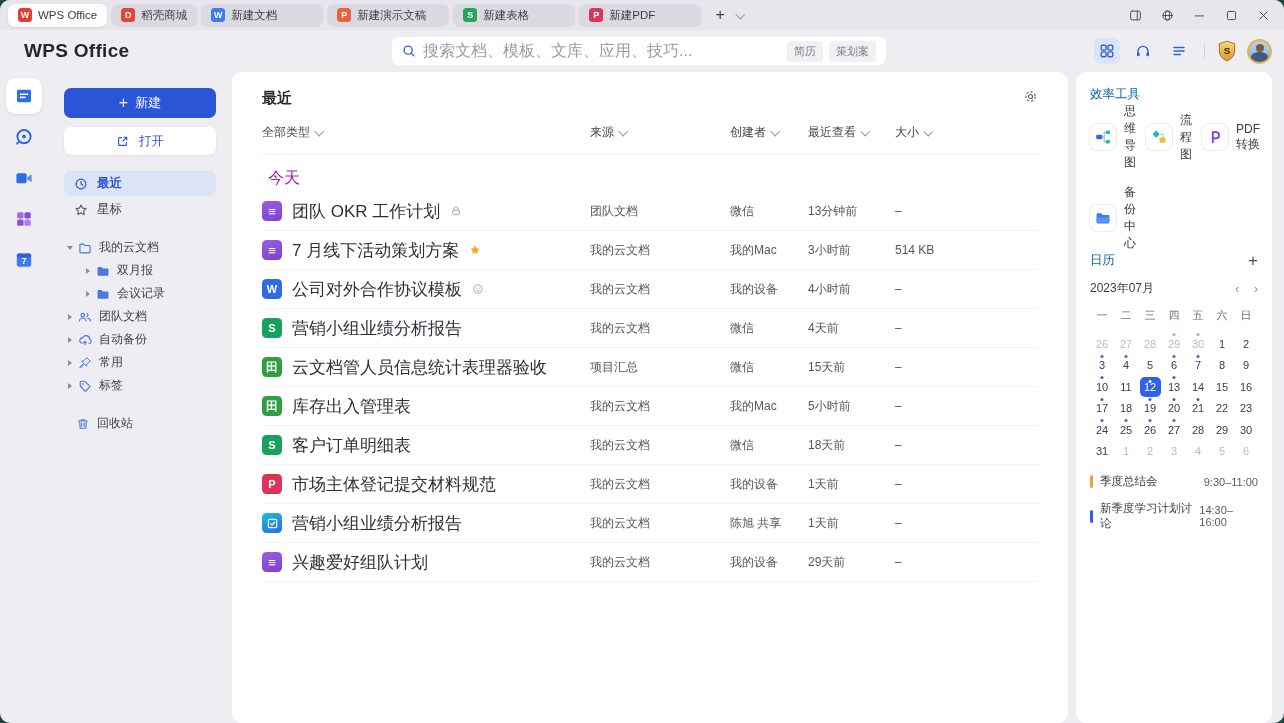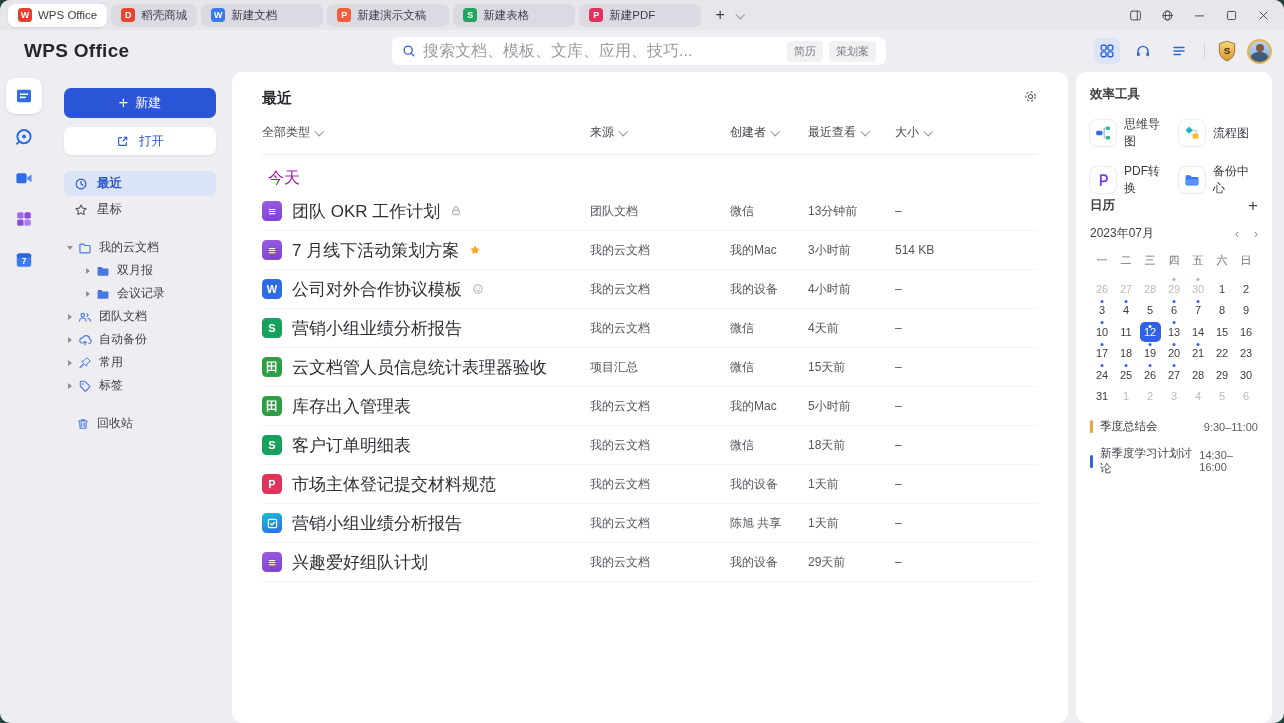--- a/index.html
+++ b/index.html
@@ -80,22 +80,22 @@
   .t-grid{background:#2f9e44;font-size:12px}
   .t-pdf{background:#e0335c}
   .t-form{background:linear-gradient(160deg,#17c0d6,#2e6be5)}
   .ficon svg{width:13px;height:13px}
   .fname{color:#2f2f37;font-size:17px;white-space:nowrap;overflow:hidden;text-overflow:ellipsis}
   .badges{display:flex;gap:7px;align-items:center;flex:0 0 auto}
   svg.badge{width:12px;height:12px;color:#a0a0a9;flex:0 0 auto}
 
   
   .right{width:196px;box-sizing:border-box;background:#fff;border-radius:10px;margin-right:12px;padding:14px 14px 0}
-  .sec-title{font-size:12.5px;font-weight:700;color:#404040}
-  .tools{display:grid;grid-template-columns:1fr 1fr;gap:13px 10px;margin-top:13px}
+  .sec-title{font-size:12.5px;font-weight:400;color:#0369a1}
+  .tools{display:grid;grid-template-columns:1fr 1fr 1fr;gap:13px 10px;margin-top:0}
   .tool{display:flex;align-items:center;gap:8px;font-size:12px;color:#3b3b43}
   .tool-chip{width:26px;height:26px;border-radius:7px;background:#fff;box-shadow:0 0 0 1px #ececf1,0 1px 2px rgba(40,40,70,.05);display:grid;place-items:center;flex:0 0 auto}
   .tool-chip svg{width:16px;height:16px}
   .cal-h{display:flex;justify-content:space-between;align-items:center;}
   .cal-add{font-size:17px;color:#4a4a52;line-height:1;font-weight:400}
   .cal-month-row{display:flex;align-items:center;margin-top:11px;font-size:12px;color:#3b3b43}
   .cal-arrows{margin-left:auto;display:flex;gap:15px;color:#8f8f98;font-size:12px}
   .cal-grid{display:grid;grid-template-columns:repeat(7,1fr);margin-top:8px}
   .wd{height:20px;display:grid;place-items:center;font-size:11px;color:#6d6d76}
   .day{height:21.5px;position:relative;display:grid;place-items:center;font-size:11px;color:#3c3c44}

